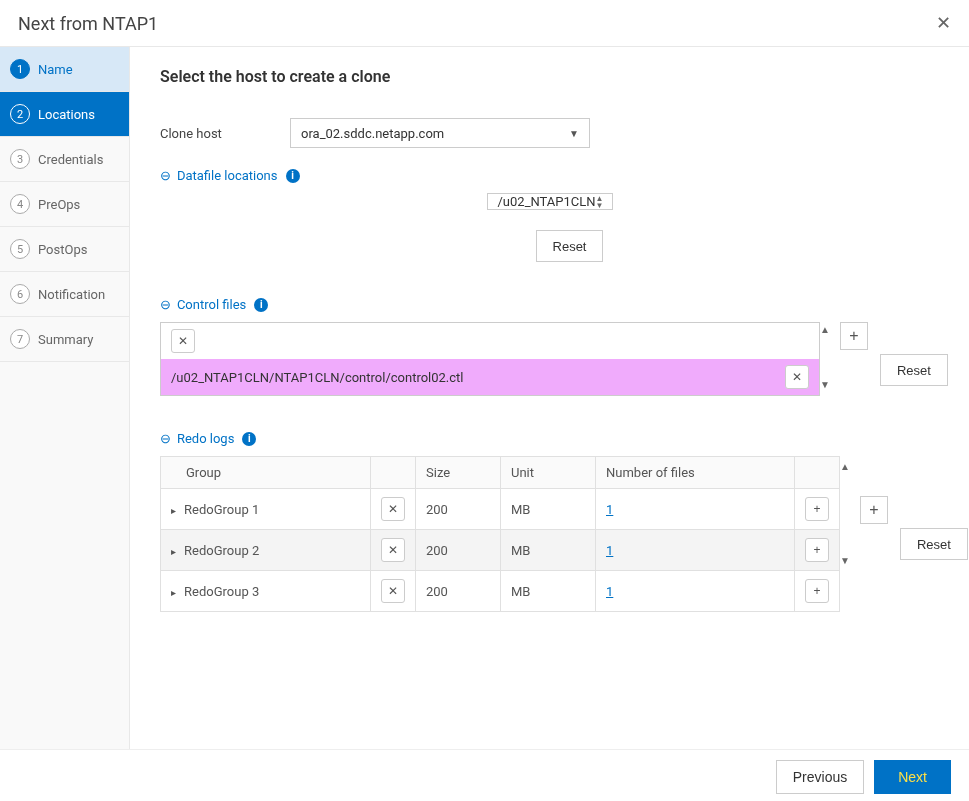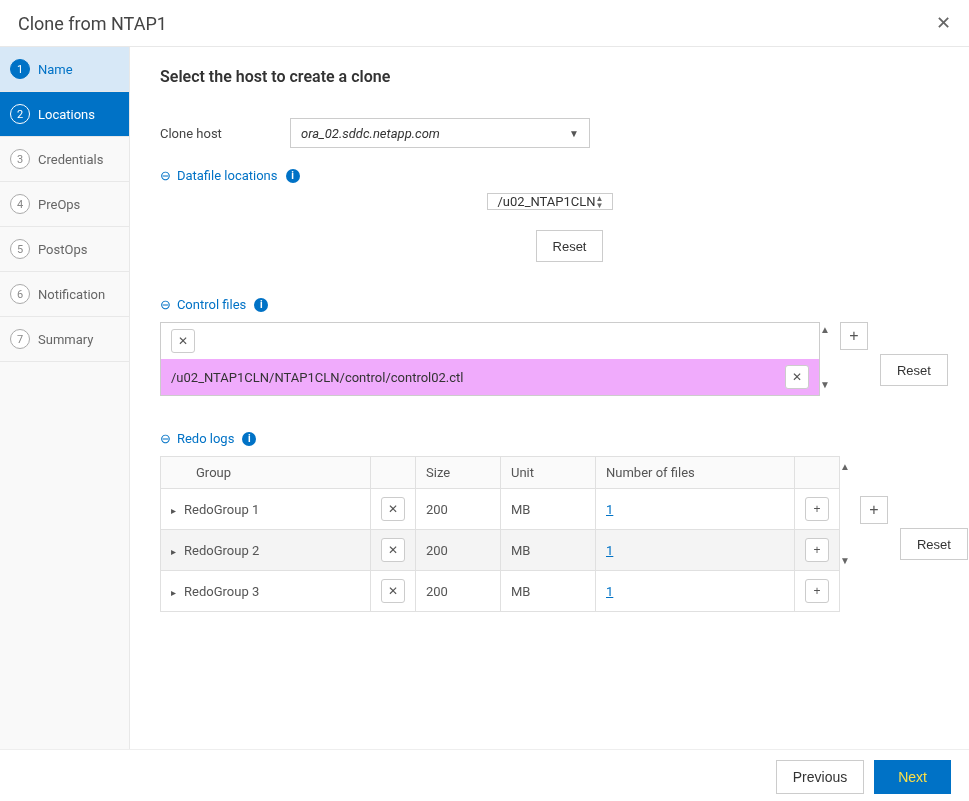--- a/index.html
+++ b/index.html
@@ -111,21 +111,20 @@
       width: 300px;
       height: 30px;
       border: 1px solid #ccc;
       display: flex;
       align-items: center;
       justify-content: space-between;
       padding: 0 10px;
       font-size: 13px;
       cursor: pointer;
       background: #fff;
-      font-style: italic;
     }
     .dropdown-caret {
       font-size: 10px;
       color: #555;
     }
     .section-header {
       display: flex;
       align-items: center;
       margin: 20px 0 10px;
       color: #0072C6;
@@ -310,21 +309,21 @@
       background: #0072C6;
       color: #fde047;
       font-size: 14px;
       cursor: pointer;
     }
   </style>
 </head>
 <body>
 
 <div class="modal-header">
-  <div class="modal-title">Clone from NTAP1</div>
+  <div class="modal-title">Next from NTAP1</div>
   <button class="close-btn">✕</button>
 </div>
 
 <div class="modal-body">
   <div class="sidebar">
     <div class="step completed">
       <div class="step-num">1</div>
       <span>Name</span>
     </div>
     <div class="step active">
@@ -411,21 +410,21 @@
     <div class="section-header" style="margin-top:35px">
       <span class="collapse-icon">⊖</span>
       <span>Redo logs</span>
       <span class="info-icon">i</span>
     </div>
     <div class="redo-container">
       <div style="display:flex;">
         <table class="redo-table">
           <thead>
             <tr>
-              <th style="width:210px;padding-left:35px">Group</th>
+              <th style="width:210px;padding-left:25px">Group</th>
               <th style="width:45px"></th>
               <th style="width:85px">Size</th>
               <th style="width:95px">Unit</th>
               <th>Number of files</th>
               <th style="width:45px"></th>
             </tr>
           </thead>
           <tbody>
             <tr>
               <td><span class="expand-caret">▸</span><span>RedoGroup 1</span></td>

